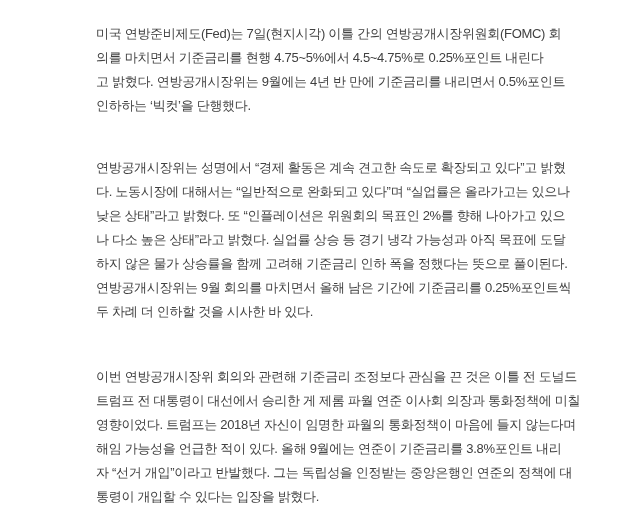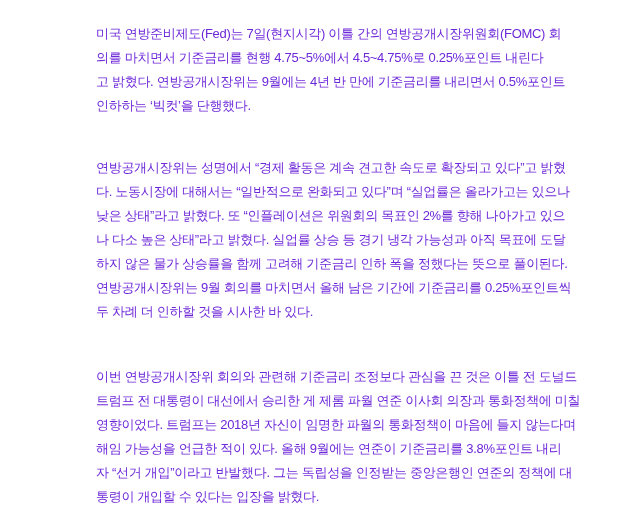--- a/index.html
+++ b/index.html
@@ -21,21 +21,21 @@
     width: 460px;
   }
   .article-body p {
     margin: 0;
     padding: 0;
     white-space: pre;           
     font-size: 13px;
     line-height: 24px;
     letter-spacing: -0.3px;
     font-weight: 400;
-    color: #6d28d9;
+    color: #404040;
     overflow: visible;
   }
   .article-body p.para-1 { margin-bottom: 34px; }
   .article-body p.para-2 { margin-bottom: 41px; margin-top: 38px; }
 </style>
 </head>
 <body>
 
 <main class="article-body">
   <p class="para-1">미국 연방준비제도(Fed)는 7일(현지시각) 이틀 간의 연방공개시장위원회(FOMC) 회

